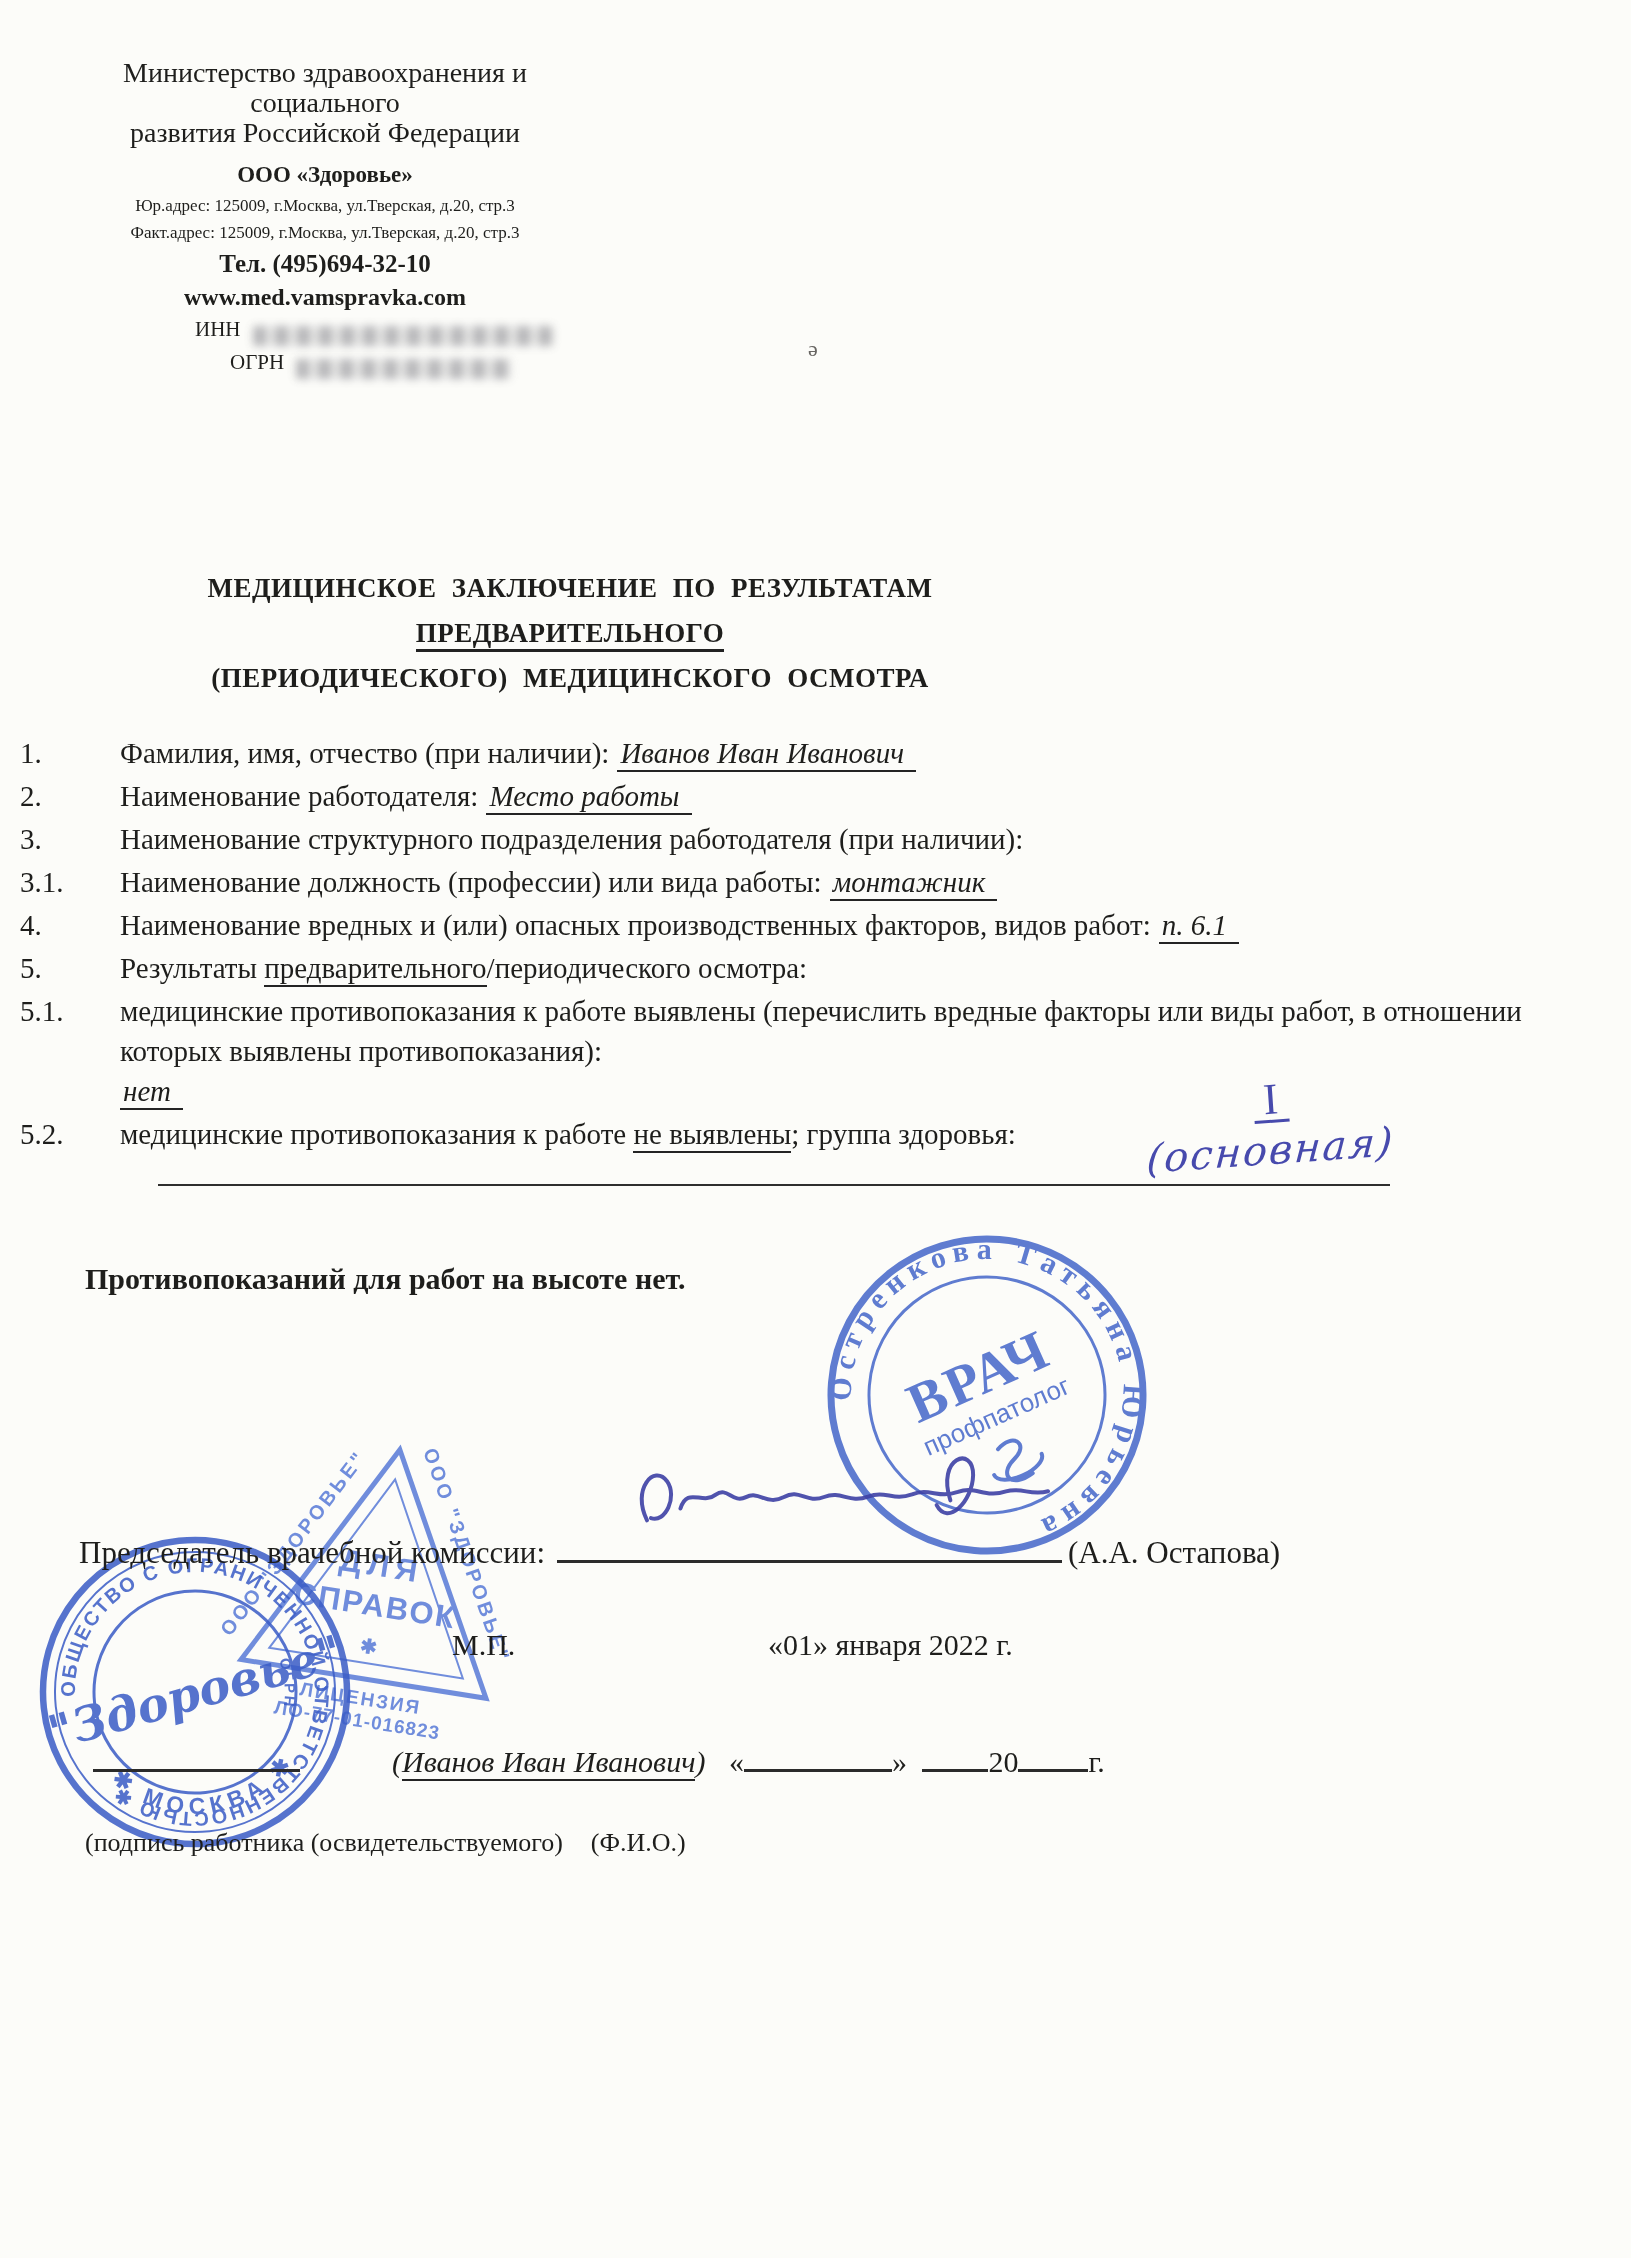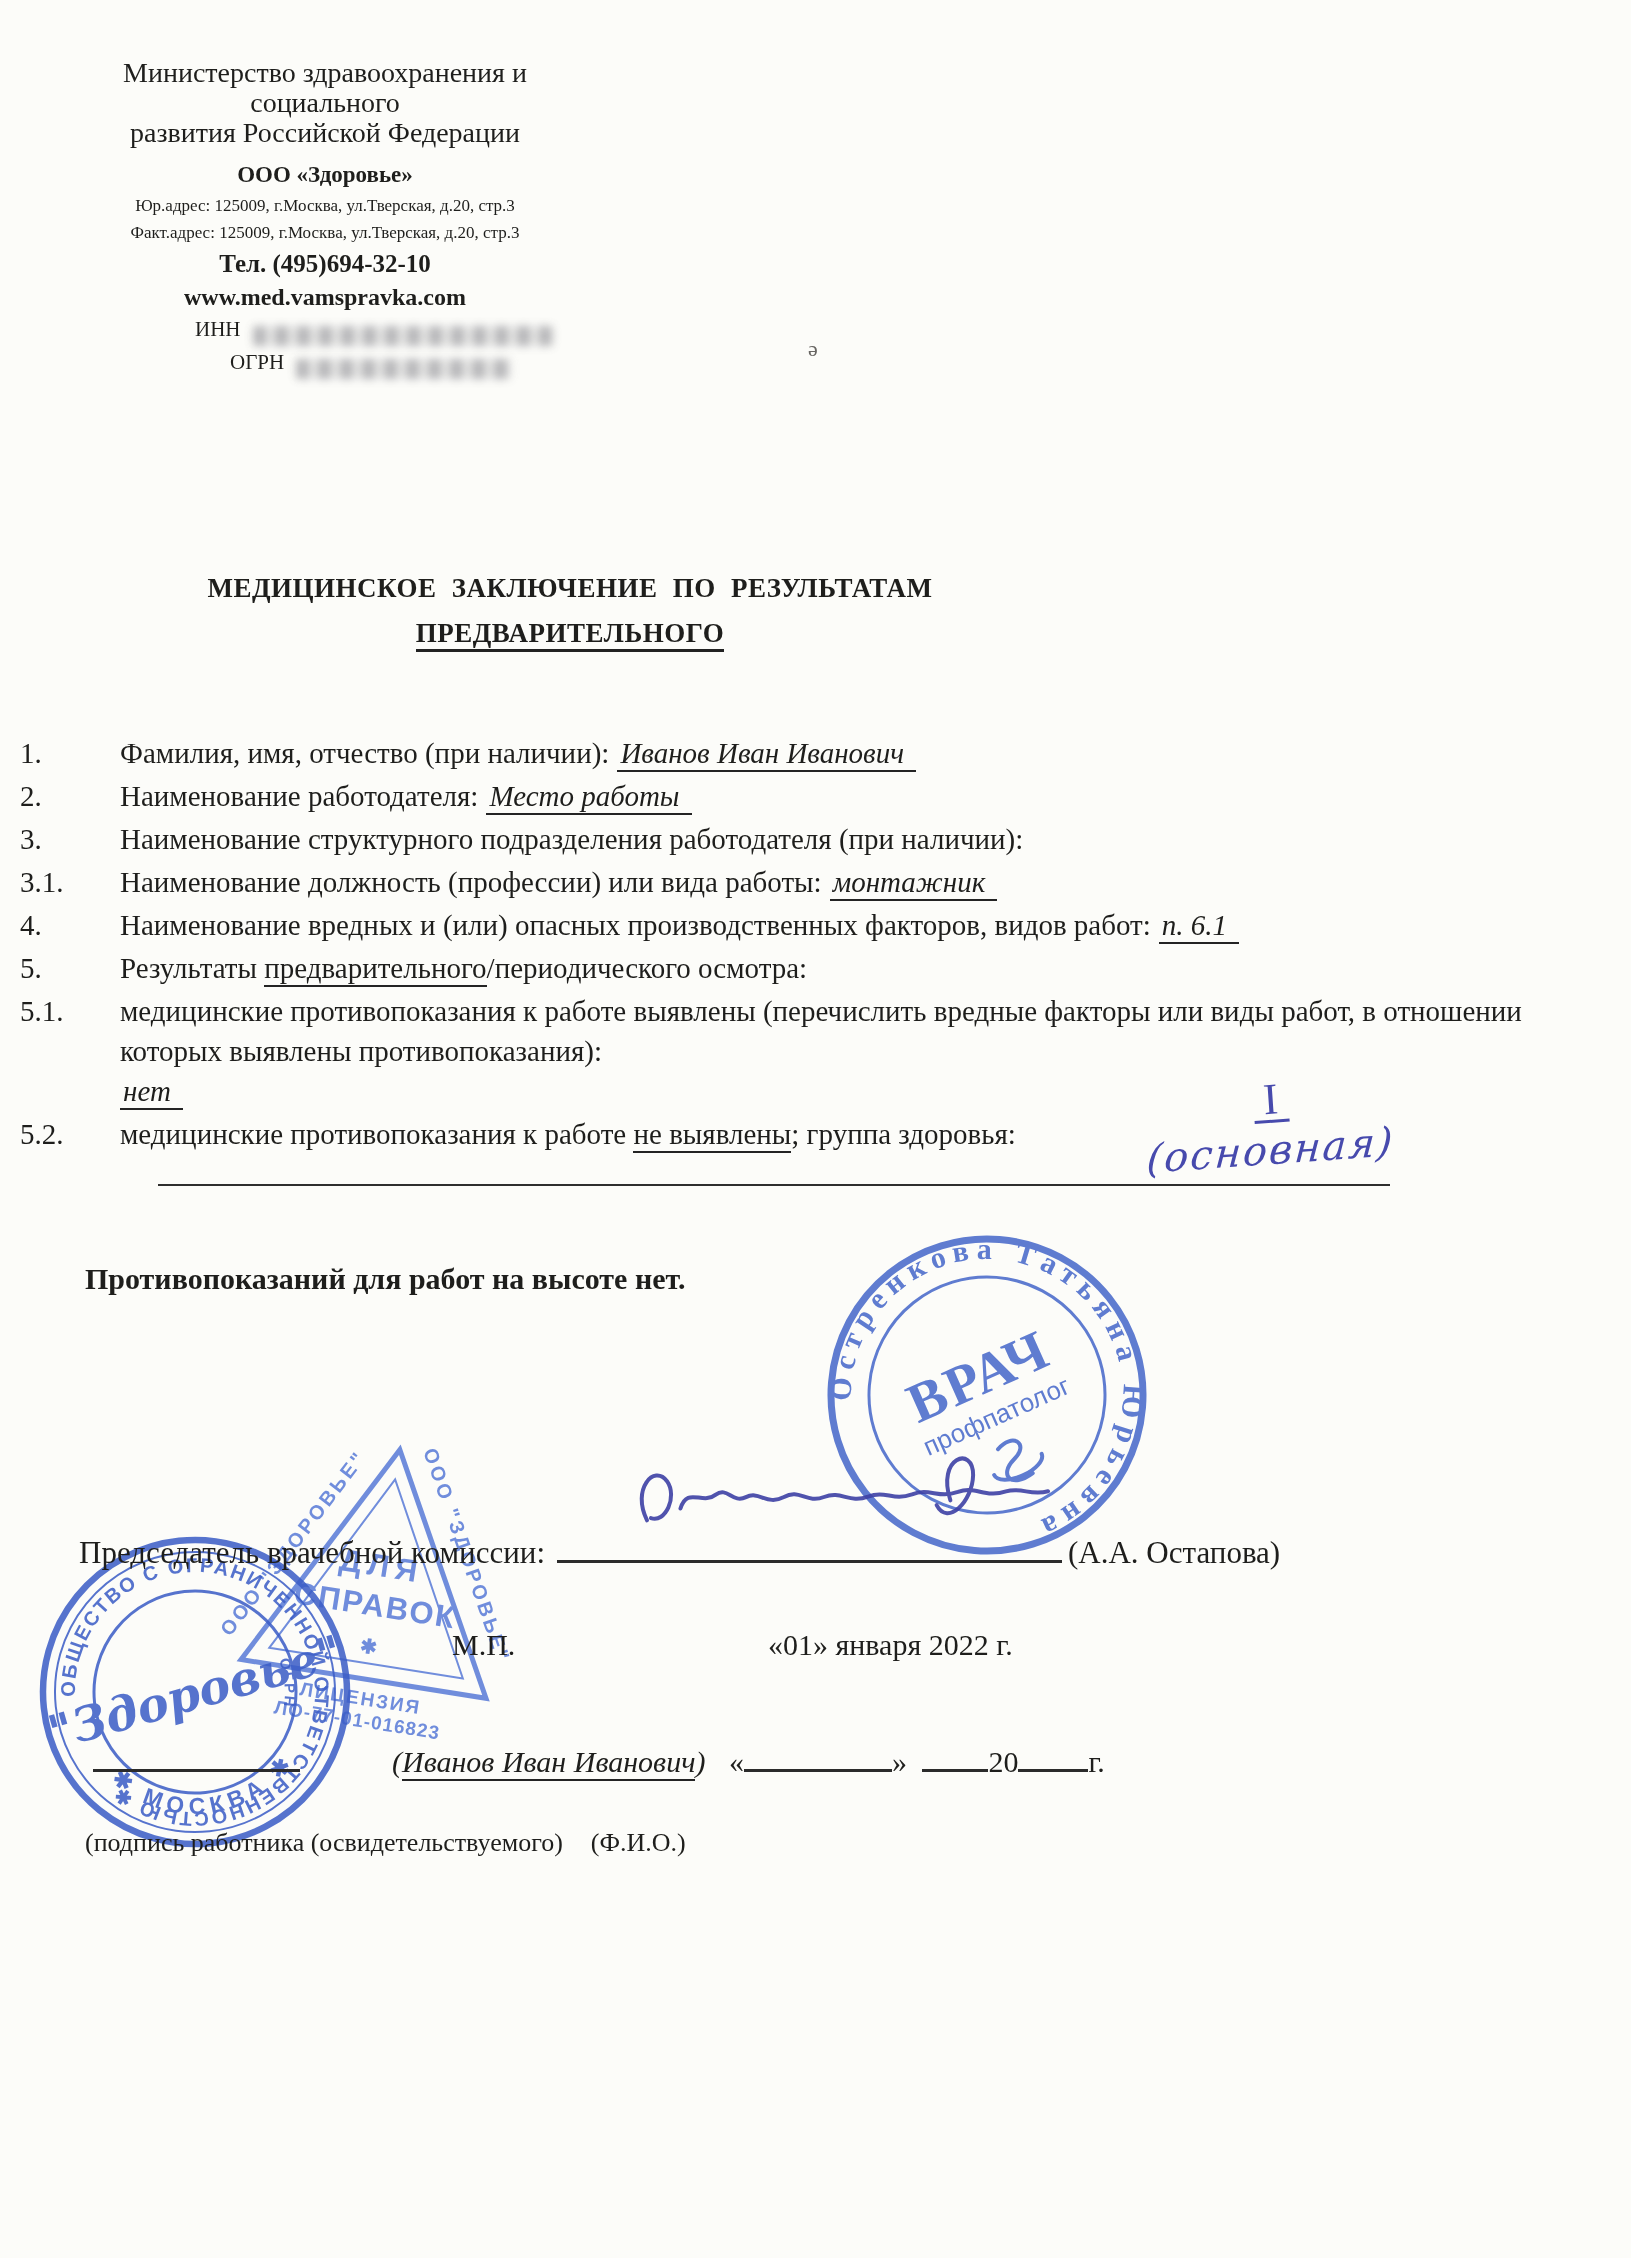--- a/index.html
+++ b/index.html
@@ -82,20 +82,21 @@
       <span class="lbl">ОГРН</span>
       <span class="redacted" style="width:215px;"></span>
     </div>
   </div>
 
 
   <span class="artifact">ә</span>
 
   <div class="title">
     <div><span>МЕДИЦИНСКОЕ  ЗАКЛЮЧЕНИЕ  ПО  РЕЗУЛЬТАТАМ </span><span class="ul">ПРЕДВАРИТЕЛЬНОГО</span></div>
+    <div>(ПЕРИОДИЧЕСКОГО) МЕДИЦИНСКОГО ОСМОТРА</div>
   </div>
 
   <div class="items">
     <div class="row">
       <span class="num">1.</span>
       <span class="txt"><span>Фамилия, имя, отчество (при наличии):</span><span class="fill">Иванов Иван Иванович</span></span>
     </div>
     <div class="row">
       <span class="num">2.</span>
       <span class="txt"><span>Наименование работодателя:</span><span class="fill">Место работы</span></span>

